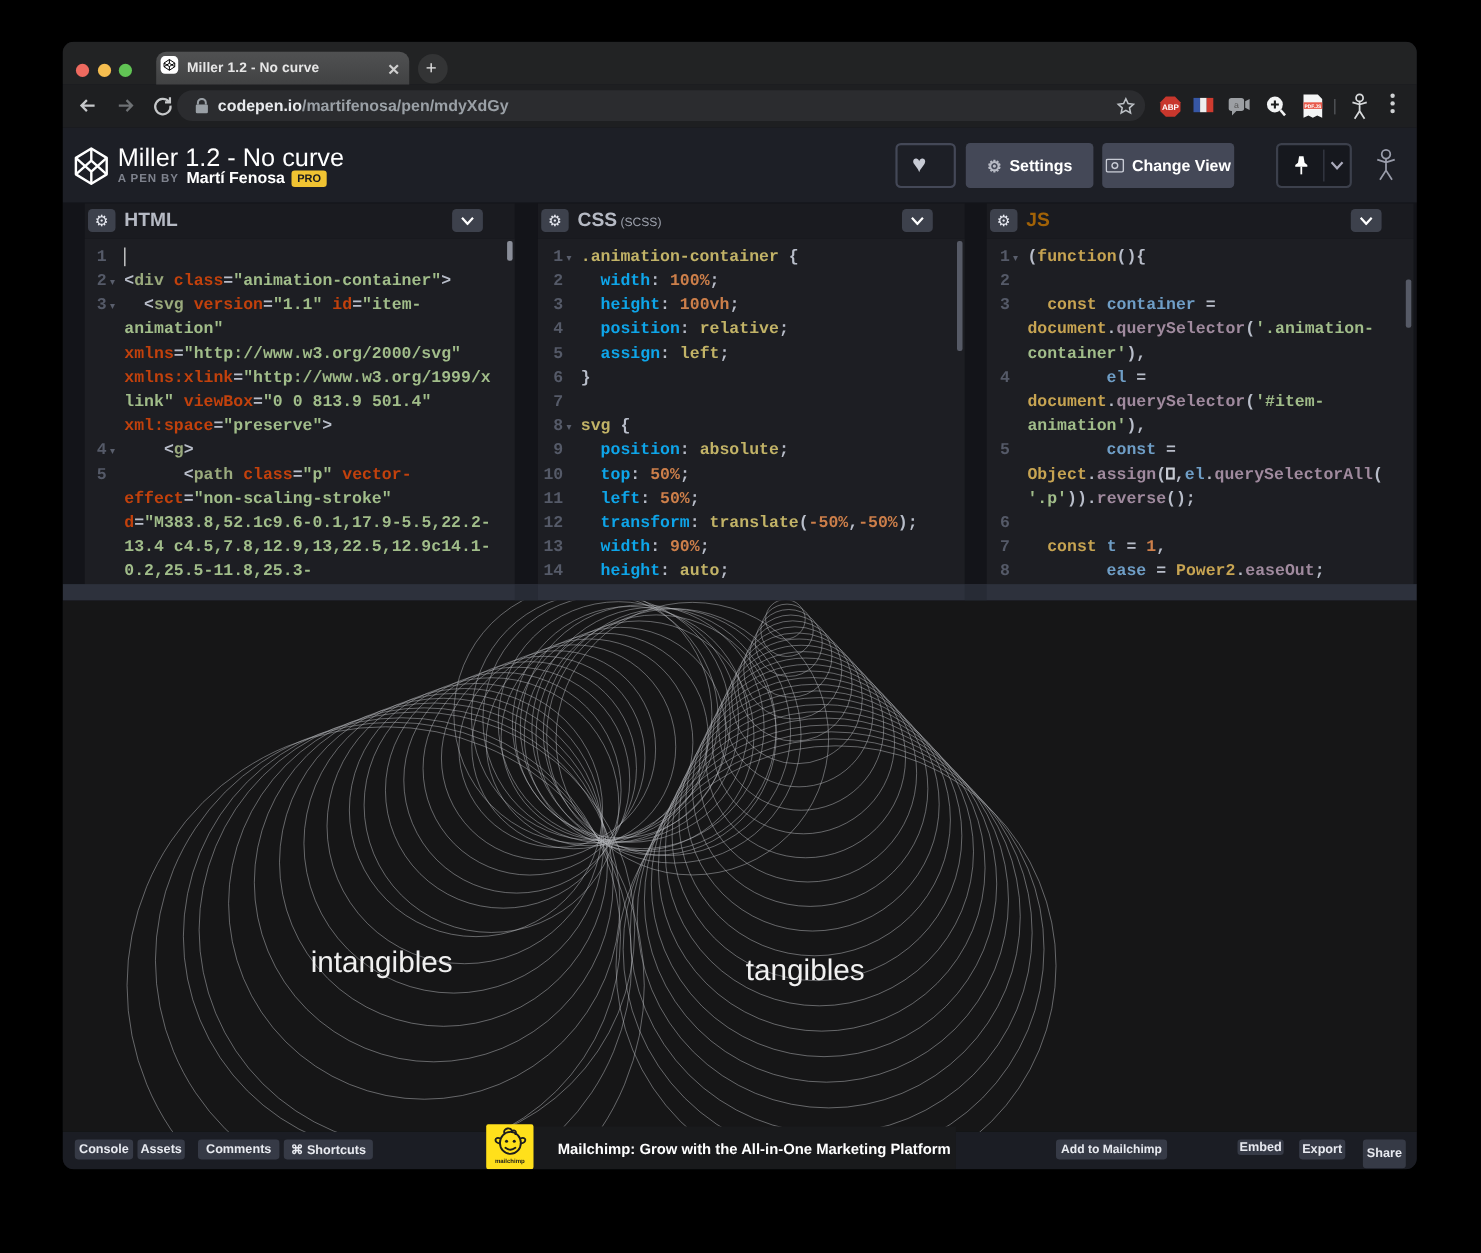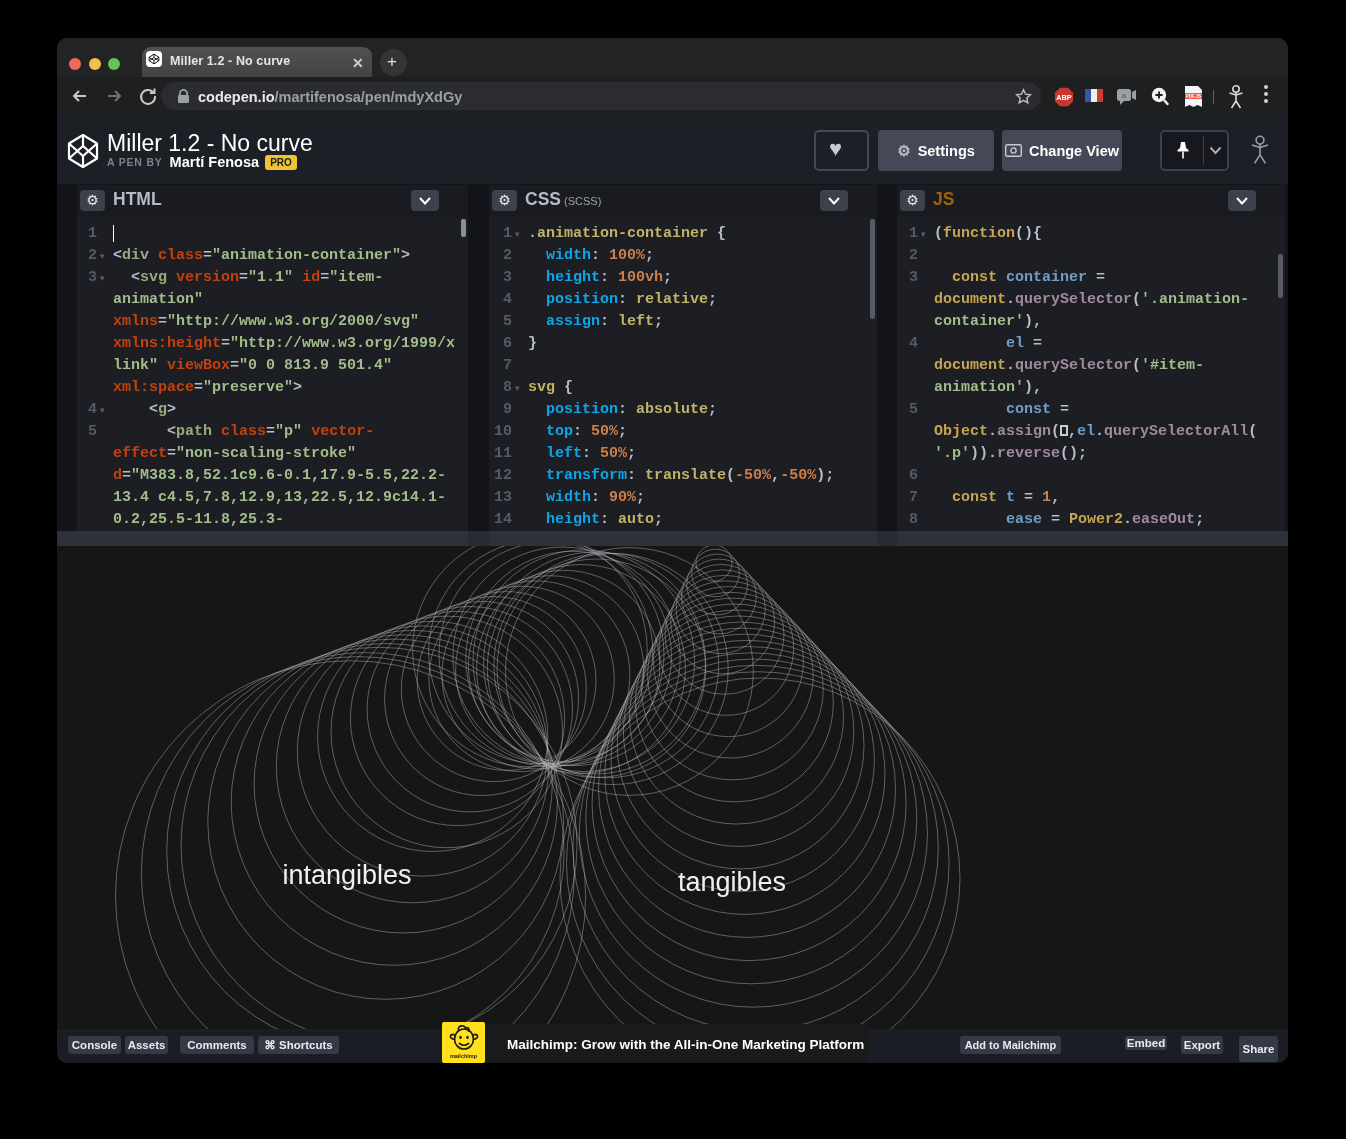--- a/index.html
+++ b/index.html
@@ -165,21 +165,21 @@
 <div class="ln" style="left:14px;top:187px">1</div>
     <div class="mono abs" style="left:56px;top:187px"><span style="border-left:1.5px solid #fff;padding-left:0">&nbsp;</span></div>
 <div class="ln" style="left:14px;top:209px">2</div>
     <div class="fold" style="left:43px;top:213px">▾</div>
     <div class="mono abs" style="left:56px;top:209px"><span class="pu">&lt;</span><span class="tag">div</span> <span class="att">class</span><span class="pu">=</span><span class="str">"animation-container"</span><span class="pu">&gt;</span></div>
 <div class="ln" style="left:14px;top:231px">3</div>
     <div class="fold" style="left:43px;top:235px">▾</div>
     <div class="mono abs" style="left:56px;top:231px">  <span class="pu">&lt;</span><span class="tag">svg</span> <span class="att">version</span><span class="pu">=</span><span class="str">"1.1"</span> <span class="att">id</span><span class="pu">=</span><span class="str">"item-</span></div>
 <div class="mono abs" style="left:56px;top:253px"><span class="str">animation"</span></div>
 <div class="mono abs" style="left:56px;top:275px"><span class="att">xmlns</span><span class="pu">=</span><span class="str">"http://www.w3.org/2000/svg"</span></div>
-<div class="mono abs" style="left:56px;top:297px"><span class="att">xmlns:height</span><span class="pu">=</span><span class="str">"http://www.w3.org/1999/x</span></div>
+<div class="mono abs" style="left:56px;top:297px"><span class="att">xmlns:xlink</span><span class="pu">=</span><span class="str">"http://www.w3.org/1999/x</span></div>
 <div class="mono abs" style="left:56px;top:319px"><span class="str">link"</span> <span class="att">viewBox</span><span class="pu">=</span><span class="str">"0 0 813.9 501.4"</span></div>
 <div class="mono abs" style="left:56px;top:341px"><span class="att">xml:space</span><span class="pu">=</span><span class="str">"preserve"</span><span class="pu">&gt;</span></div>
 <div class="ln" style="left:14px;top:363px">4</div>
     <div class="fold" style="left:43px;top:367px">▾</div>
     <div class="mono abs" style="left:56px;top:363px">    <span class="pu">&lt;</span><span class="tag">g</span><span class="pu">&gt;</span></div>
 <div class="ln" style="left:14px;top:385px">5</div>
     <div class="mono abs" style="left:56px;top:385px">      <span class="pu">&lt;</span><span class="tag">path</span> <span class="att">class</span><span class="pu">=</span><span class="str">"p"</span> <span class="att">vector-</span></div>
 <div class="mono abs" style="left:56px;top:407px"><span class="att">effect</span><span class="pu">=</span><span class="str">"non-scaling-stroke"</span></div>
 <div class="mono abs" style="left:56px;top:429px"><span class="att">d</span><span class="pu">=</span><span class="str">"M383.8,52.1c9.6-0.1,17.9-5.5,22.2-</span></div>
 <div class="mono abs" style="left:56px;top:451px"><span class="str">13.4 c4.5,7.8,12.9,13,22.5,12.9c14.1-</span></div>

